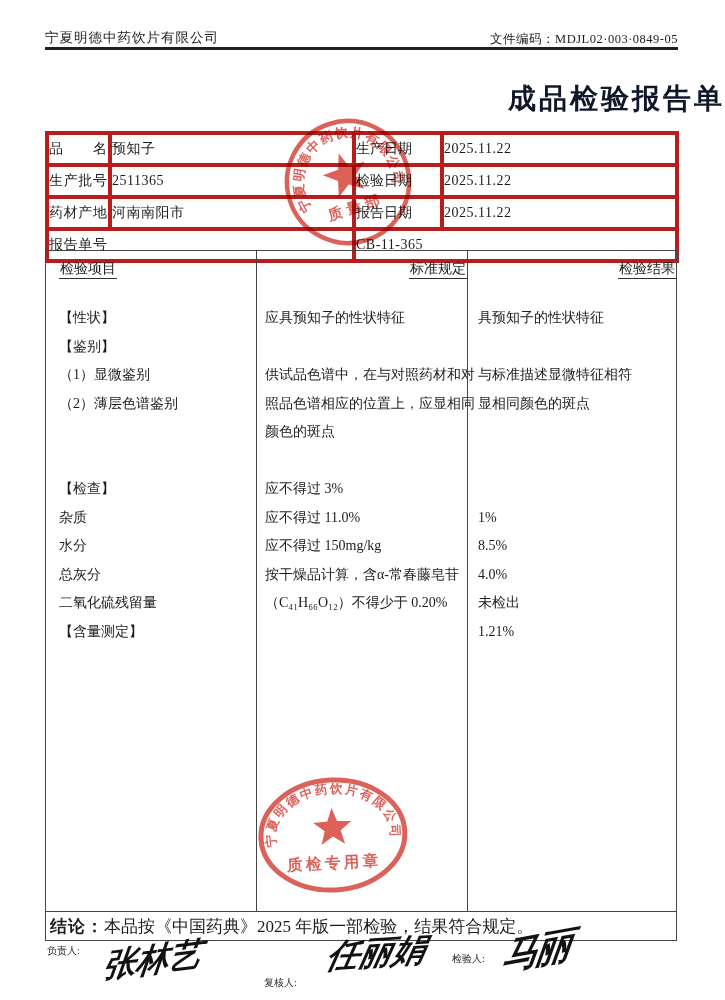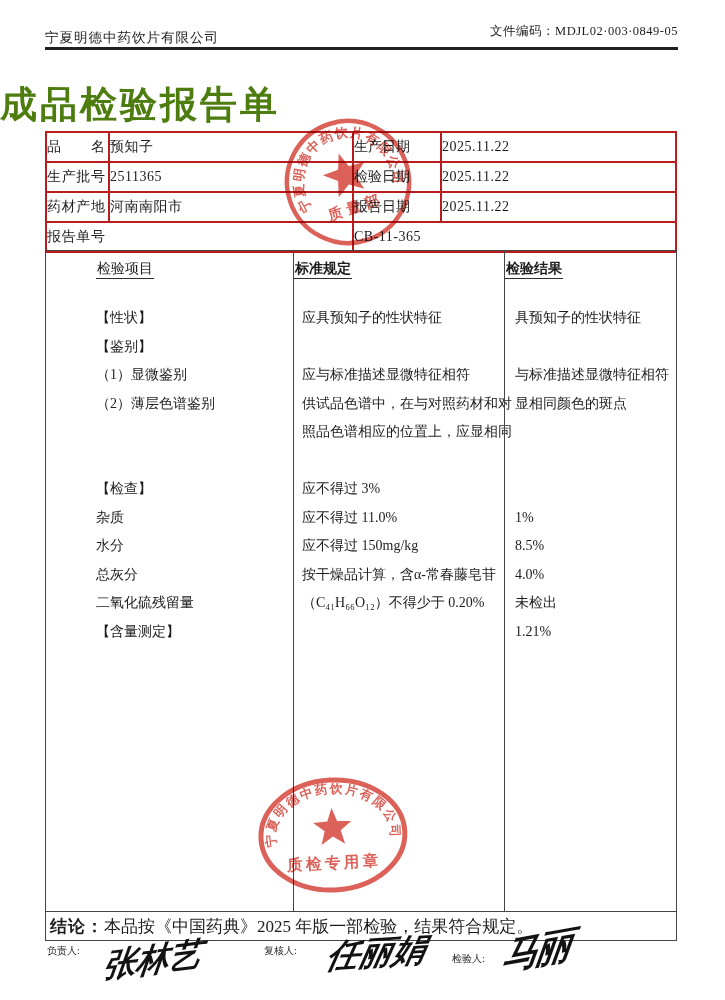--- a/index.html
+++ b/index.html
@@ -4,47 +4,47 @@
 <style>
   html,body{margin:0;padding:0;background:#e8e8e8;}
   .page{
     position:relative;width:725px;height:1000px;background:#ffffff;
     margin:0 auto;overflow:hidden;
     font-family:"Liberation Serif","DejaVu Serif",serif;
     color:#1c1c1c;
   }
   
   .company{position:absolute;left:45px;top:29px;font-size:13.5px;letter-spacing:1px;}
-  .doccode{position:absolute;right:47px;top:23px;font-size:12.5px;letter-spacing:.5px;}
+  .doccode{position:absolute;right:47px;top:31px;font-size:12.5px;letter-spacing:.5px;}
   .headrule{position:absolute;left:45px;top:47px;width:633px;height:2.5px;background:#1f1f1f;}
   .title{
-    position:absolute;left:0;top:80px;width:725px;text-align:left;
+    position:absolute;left:0;top:80px;width:725px;text-align:right;
     font-family:"Liberation Sans","DejaVu Sans",sans-serif;
-    font-size:37px;font-weight:bold;letter-spacing:3px;color:#4d7c0f;
+    font-size:28px;font-weight:bold;letter-spacing:3px;color:#0f172a;
   }
   
   table.info{
     position:absolute;left:45px;top:131px;width:632px;border-collapse:collapse;
     table-layout:fixed;font-size:14px;
   }
-  table.info td{border:2px solid #b91c1c;height:28px;padding:0;vertical-align:middle;}
+  table.info td{border:4px solid #b91c1c;height:28px;padding:0;vertical-align:middle;}
   td.lblcell{padding-left:10px;}
   td.valcell{padding-left:13px;letter-spacing:.5px;}
   .jlbl{display:inline-block;width:58px;text-align:justify;text-align-last:justify;}
   
   .maintbl{
     position:absolute;left:45px;top:250px;width:632px;height:662px;
-    border:1px solid #454545;box-sizing:border-box;display:flex;font-size:14px;padding-left:37px;
+    border:1px solid #454545;box-sizing:border-box;display:flex;font-size:14px;
   }
   .mcol{box-sizing:border-box;}
   .mcol.c1{width:210px;}
   .mcol.c2{width:211px;border-left:1px solid #454545;}
   .mcol.c3{flex:1;border-left:1px solid #454545;}
   .mhead{height:53px;padding-top:9px;box-sizing:border-box;}
-  .mhead.center{text-align:left;font-weight:bold;}
+  .mhead.center{text-align:right;}
   .mhead.left{padding-left:13px;}
   .mhead span{border-bottom:1px solid #2d2d2d;padding:0 1px 2px 1px;}
   .ln{height:28.5px;line-height:28.5px;white-space:nowrap;overflow:visible;}
   .c1 .ln{padding-left:13px;}
   .c2 .ln{padding-left:8px;}
   .c3 .ln{padding-left:10px;}
   
   .conclusion{
     position:absolute;left:45px;top:911px;width:632px;height:30px;line-height:30px;
     border:1px solid #454545;box-sizing:border-box;font-size:17px;padding-left:4px;
@@ -124,23 +124,23 @@
       <div class="ln">水分</div>
       <div class="ln">总灰分</div>
       <div class="ln">二氧化硫残留量</div>
       <div class="ln">【含量测定】</div>
       <div class="ln"></div>
     </div>
     <div class="mcol c2">
       <div class="mhead center"><span>标准规定</span></div>
       <div class="ln">应具预知子的性状特征</div>
       <div class="ln"></div>
-      <div class="ln">应与标准描述显微特征相符</div>
       <div class="ln">供试品色谱中，在与对照药材和对</div>
       <div class="ln">照品色谱相应的位置上，应显相同</div>
+      <div class="ln">颜色的斑点</div>
       <div class="ln"></div>
       <div class="ln">应不得过 3%</div>
       <div class="ln">应不得过 11.0%</div>
       <div class="ln">应不得过 150mg/kg</div>
       <div class="ln">按干燥品计算，含α-常春藤皂苷</div>
       <div class="ln">（C₄₁H₆₆O₁₂）不得少于 0.20%</div>
     </div>
     <div class="mcol c3">
       <div class="mhead center"><span>检验结果</span></div>
       <div class="ln">具预知子的性状特征</div>
@@ -158,21 +158,21 @@
       <div class="ln"></div>
     </div>
   </div>
 
   <div class="conclusion">
     <b>结论：</b><span>本品按《中国药典》2025 年版一部检验，结果符合规定。</span>
   </div>
 
   <div class="sigrow">
     <span class="siglabel" style="left:47px;top:944px;">负责人:</span>
-    <span class="siglabel" style="left:264px;top:944px;">复核人:</span>
+    <span class="siglabel" style="left:264px;top:976px;">复核人:</span>
     <span class="siglabel" style="left:452px;top:944px;margin-top:8px;">检验人:</span>
     <span class="sig sig1">张林艺</span>
     <span class="sig sig2">任丽娟</span>
     <span class="sig sig3">马丽</span>
   </div>
 
   <svg class="stamp stamp-top" width="156" height="156" viewBox="0 0 156 156">
     <g transform="rotate(-18 78 78)" fill="#d6453c" stroke="none">
       <circle cx="78" cy="78" r="61" fill="none" stroke="#d6453c" stroke-width="4.5"></circle>
       <path id="arcT" d="M 35.5,92.7 A 45,45 0 1,1 120.5,92.7" fill="none"></path>

